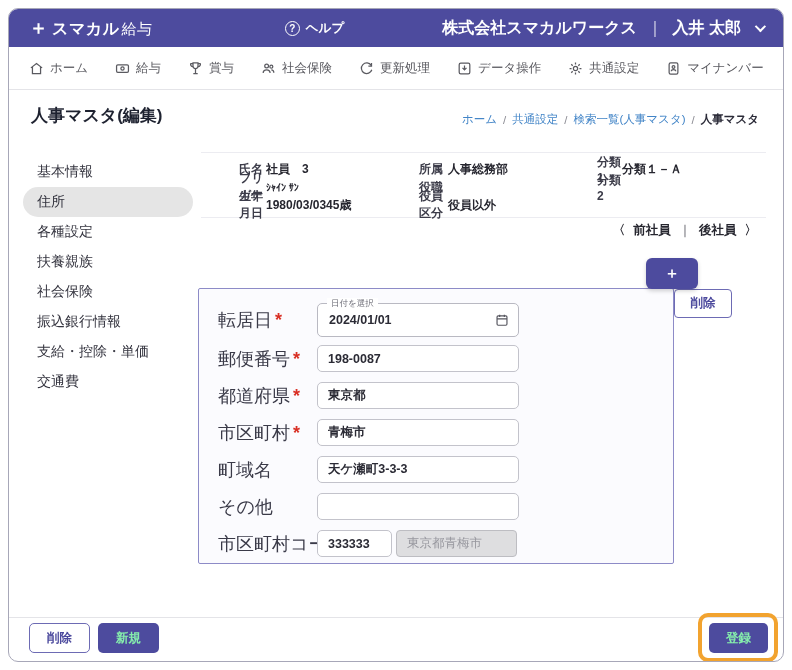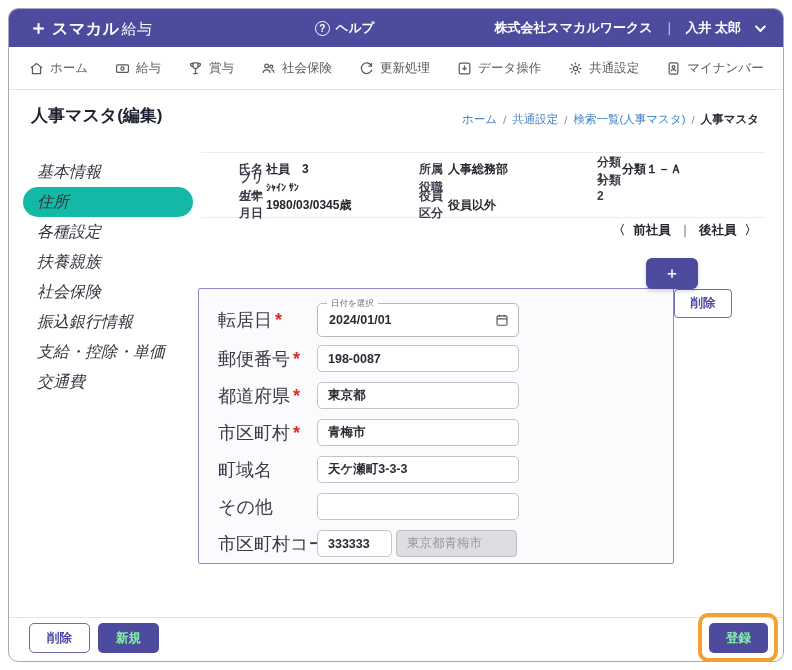--- a/index.html
+++ b/index.html
@@ -16,21 +16,21 @@
   .logo { display:flex; align-items:baseline; gap:2px; }
   .logo-plus { font-size:19px; font-weight:800; margin-right:2px; }
   .logo-brand { font-size:16px; font-weight:800; letter-spacing:.5px; }
   .logo-product { font-size:15px; font-weight:400; letter-spacing:.5px; }
   .appbar-spacer1 { flex:1.35; } .appbar-spacer2 { flex:1; }
   .help-wrap { display:flex; align-items:center; gap:6px; font-size:12.5px; font-weight:700; }
   .help-circle {
     width:15px; height:15px; border:1.5px solid #fff; border-radius:50%;
     display:flex; align-items:center; justify-content:center; font-size:10px; font-weight:700;
   }
-  .account { display:flex; align-items:center; gap:10px; font-size:13px; font-weight:700; }
+  .account { display:flex; align-items:center; gap:10px; font-size:16px; font-weight:700; }
   .acct-sep { font-weight:300; opacity:.85; }
   .chev-down {
     width:8px; height:8px; border-right:2px solid #fff; border-bottom:2px solid #fff;
     transform:rotate(45deg) translateY(-2px); margin-left:4px;
   }
   
   .nav {
     position:absolute; left:0; top:38px; width:100%; height:43px; background:#fff;
     border-bottom:1px solid #E4E4E8; display:flex; align-items:center; padding:0 20px; gap:27px;
   }
@@ -47,22 +47,22 @@
     position:absolute; left:192px; top:143px; width:565px; height:66px;
     border-top:1px solid #ECECF1; border-bottom:1px solid #ECECF1; padding-top:7px;
   }
   .emp-col { position:absolute; top:7px; }
   .emp-row { display:flex; height:18px; align-items:center; font-size:12px; }
   .emp-label { font-weight:700; color:#3C3C49; flex:0 0 auto;padding-left:23px; }
   .emp-value { font-weight:700; color:#26262F; }
   .kana { font-size:10px; }
   
   .sidebar { position:absolute; left:14px; top:148px; width:170px; }
-  .side-item { height:30px; display:flex; align-items:center; padding:0 14px; font-size:16px; color:#33333E; cursor:pointer; border-radius:2px;font-style:italic; }
-  .side-item.active { background:#14b8a6; font-weight:400;border-radius:15px; }
+  .side-item { height:30px; display:flex; align-items:center; padding:0 14px; font-size:14px; color:#33333E; cursor:pointer; border-radius:2px; }
+  .side-item.active { background:#e5e5e5; font-weight:400;border-radius:15px; }
   
   .record-nav { position:absolute; right:26px; top:213px; font-size:12.5px; font-weight:700; color:#26262F; display:flex; gap:8px; align-items:center; }
   .rec-chev { font-weight:700; cursor:pointer; }
   .rec-link { cursor:pointer; }
   .rec-sep { font-weight:400; color:#44444E; }
   
   .add-btn {
     position:absolute; left:637px; top:249px; width:52px; height:31px; background:#4D4B9E;
     border:none; border-radius:6px; color:#fff; font-size:15px; font-weight:700; cursor:pointer;
     box-shadow:0 2px 4px rgba(0,0,0,.18); z-index:4;

